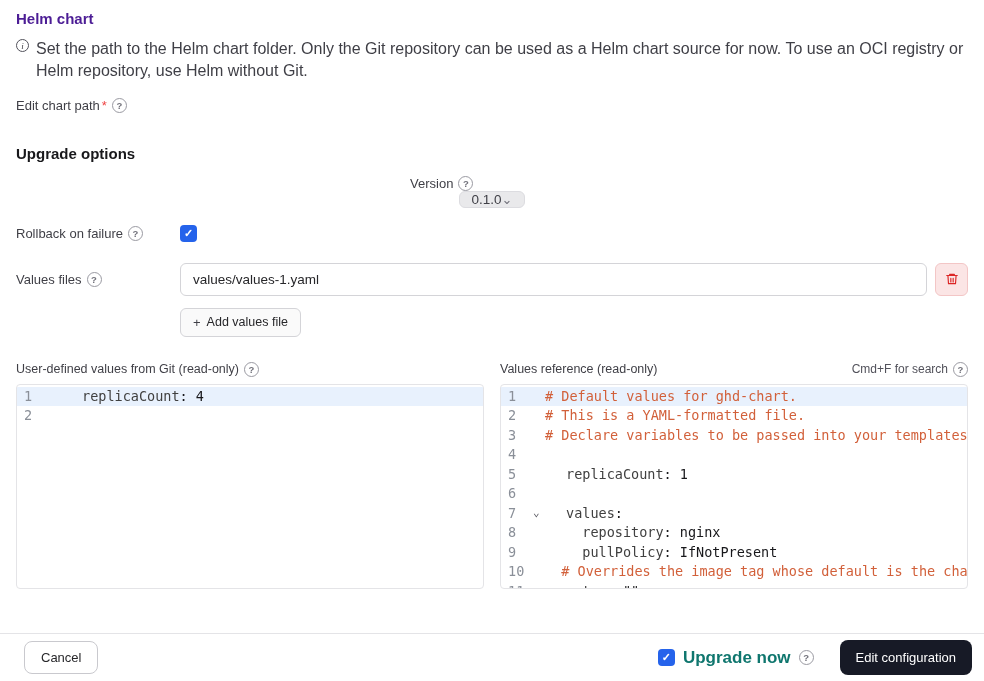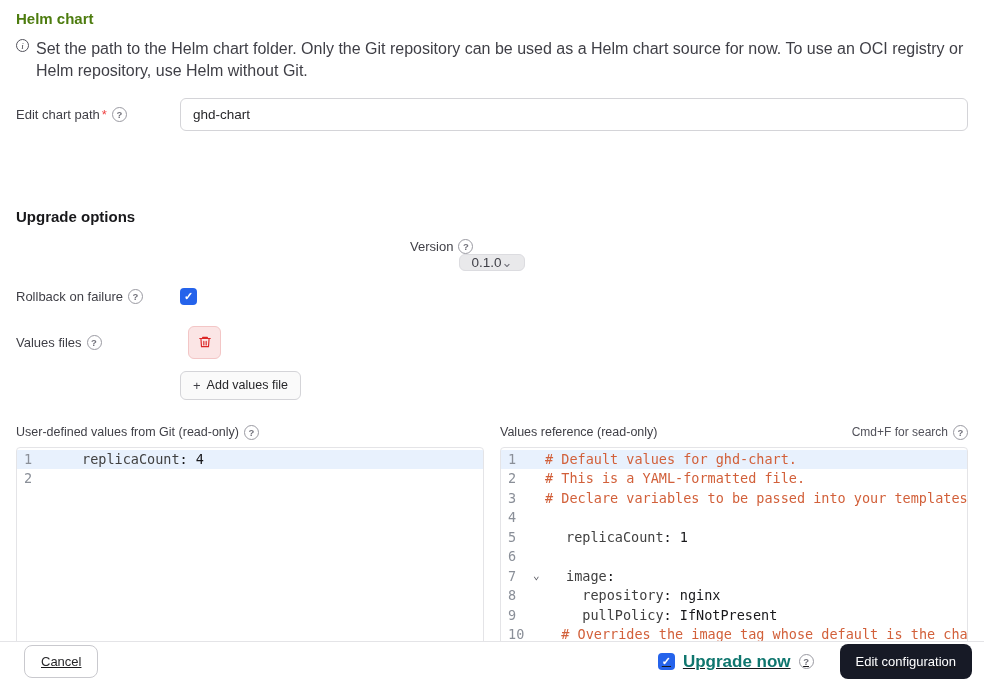--- a/index.html
+++ b/index.html
@@ -5,22 +5,22 @@
   * { box-sizing: border-box; margin: 0; padding: 0; }
   html, body { width: 984px; height: 681px; overflow: hidden; }
   body {
     font-family: "Liberation Sans", sans-serif;
     background: #ffffff;
     color: #18181b;
   }
   .page { display: flex; flex-direction: column; height: 681px; }
   .content { flex: 1; padding: 10px 16px 0 16px; overflow: hidden; }
 
-  h1.page-title { font-size: 15px; font-weight: 700; color: #4d7c0f; }
-  h2.section-title { font-size: 15px; font-weight: 700; color: #18181b; margin-top: 77px; }
+  h1.page-title { font-size: 15px; font-weight: 700; color: #4c1d95; }
+  h2.section-title { font-size: 15px; font-weight: 700; color: #18181b; margin-top: 32px; }
 
   .info { display: flex; gap: 7px; margin-top: 11px; }
   .info p { font-size: 16px; line-height: 1.4; color: #3f3f46; }
   .info-icon {
     width: 13px; height: 13px; flex: none; margin-top: 1px;
     border: 1px solid #52525b; border-radius: 50%;
     color: #3f3f46; font-size: 9px; font-style: italic; font-family: "Liberation Serif", serif;
     display: inline-flex; align-items: center; justify-content: center;
   }
   .help {
@@ -91,23 +91,23 @@
   .code-line { display: flex; height: 19.5px; white-space: pre; }
   .code-line.hl { background: #e8f1fd; }
   .ln { width: 30px; flex: none; padding-left: 7px; color: #8a8f98; user-select: none; }
   .code { flex: 1; padding-left: 14px; position: relative; }
   .fold { position: absolute; left: 2px; top: -1px; color: #52525b; font-size: 11px; cursor: pointer; }
   .tok-key { color: #404040; margin-left: 21px; }
   .tok-plain { color: #18181b; }
   .tok-comment { color: #d2603a; }
 
   .footer {
-    flex: none; height: 40px;
+    flex: none; height: 48px;
     border-top: 1px solid #e4e4e7; background: #fff;
-    display: flex; align-items: center; padding: 0 12px 0 24px; text-decoration: underline;
+    display: flex; align-items: center; padding: 0 12px 0 24px;
   }
   .btn-cancel {
     background: #fff; border: 1px solid #c9c9ce; border-radius: 8px;
     padding: 8px 16px; font-size: 13px; font-weight: 500; color: #27272a;
     font-family: "Liberation Sans", sans-serif; cursor: pointer;
   }
   .footer-right { margin-left: auto; display: flex; align-items: center; gap: 8px; }
   .upgrade-label { font-size: 17px; font-weight: 700; color: #0f766e; text-align: center; }
   .btn-primary {
     margin-left: 18px;
@@ -128,21 +128,20 @@
       <span class="info-icon">i</span>
       <p>Set the path to the Helm chart folder. Only the Git repository can be used as a Helm chart source for now. To use an OCI registry or Helm repository, use Helm without Git.</p>
     </div>
 
     <div class="row first-field">
       <div class="label-col">
         <span>Edit chart path</span>
           <span class="req">*</span>
         <span class="help">?</span>
       </div>
-      <input class="text-input" type="text" value="ghd-chart" style="">
     </div>
 
     <h2 class="section-title">Upgrade options</h2>
 
     <div class="row" style="margin-top:14px;flex-direction:column;">
       <div class="label-col">
         <span>Version</span>
         <span class="help">?</span>
       </div>
       <div class="select">
@@ -159,20 +158,21 @@
       <span class="checkbox">
         <span>✓</span>
       </span>
     </div>
 
     <div class="row" style="margin-top:21px;">
       <div class="label-col">
         <span>Values files</span>
         <span class="help">?</span>
       </div>
+      <input class="text-input" type="text" value="values/values-1.yaml" style="">
       <button class="trash-btn">
         <span style="display:inline-flex;">
           <svg width="14" height="14" viewBox="0 0 24 24" fill="none" stroke="#dc2626" stroke-width="2" stroke-linecap="round" stroke-linejoin="round">
             <path d="M3 6h18M8 6V4h8v2M19 6l-1 14H6L5 6M10 11v6M14 11v6"></path>
           </svg>
         </span>
       </button>
     </div>
 
     <button class="btn-add">
@@ -199,21 +199,21 @@
           <div class="code-line hl"><span class="ln">1</span><span class="code"><span class="tok-key">replicaCount</span><span class="tok-plain">: </span><span class="tok-plain">4</span></span></div>
           <div class="code-line"><span class="ln">2</span><span class="code"></span></div>
         </div>
       <div class="editor" id="editor-right">
           <div class="code-line hl"><span class="ln">1</span><span class="code"><span class="tok-comment"># Default values for ghd-chart.</span></span></div>
           <div class="code-line"><span class="ln">2</span><span class="code"><span class="tok-comment"># This is a YAML-formatted file.</span></span></div>
           <div class="code-line"><span class="ln">3</span><span class="code"><span class="tok-comment"># Declare variables to be passed into your templates.</span></span></div>
           <div class="code-line"><span class="ln">4</span><span class="code"></span></div>
           <div class="code-line"><span class="ln">5</span><span class="code"><span class="tok-key">replicaCount</span><span class="tok-plain">: </span><span class="tok-plain">1</span></span></div>
           <div class="code-line"><span class="ln">6</span><span class="code"></span></div>
-          <div class="code-line"><span class="ln">7</span><span class="code"><span class="fold">⌄</span><span class="tok-key">image</span><span class="tok-plain">:</span></span></div>
+          <div class="code-line"><span class="ln">7</span><span class="code"><span class="fold">⌄</span><span class="tok-key">values</span><span class="tok-plain">:</span></span></div>
           <div class="code-line"><span class="ln">8</span><span class="code"><span class="tok-plain">  </span><span class="tok-key">repository</span><span class="tok-plain">: </span><span class="tok-plain">nginx</span></span></div>
           <div class="code-line"><span class="ln">9</span><span class="code"><span class="tok-plain">  </span><span class="tok-key">pullPolicy</span><span class="tok-plain">: </span><span class="tok-plain">IfNotPresent</span></span></div>
           <div class="code-line"><span class="ln">10</span><span class="code"><span class="tok-plain">  </span><span class="tok-comment"># Overrides the image tag whose default is the chart appVersion.</span></span></div>
           <div class="code-line"><span class="ln">11</span><span class="code"><span class="tok-plain">  </span><span class="tok-key">tag</span><span class="tok-plain">: </span><span class="tok-plain">""</span></span></div>
         </div>
     </div>
 
   </div>
 
   <div class="footer">

